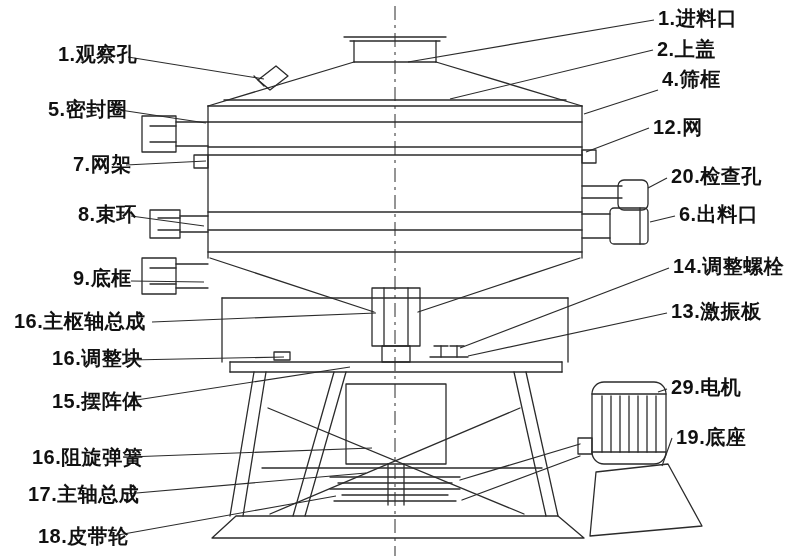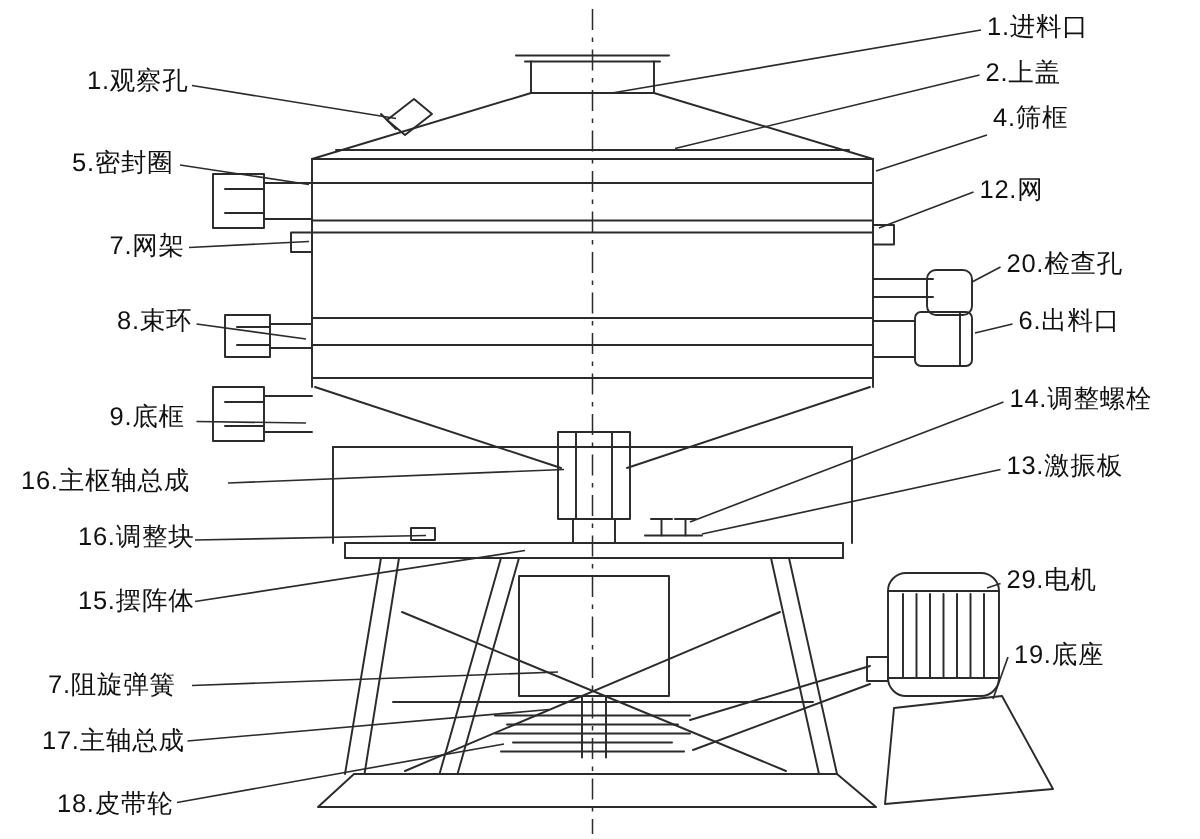--- a/index.html
+++ b/index.html
@@ -9,21 +9,21 @@
     background:var(--bg); overflow:hidden;
     font-family:"Liberation Sans","DejaVu Sans",sans-serif;
   }
   .stage svg { position:absolute; left:0; top:0; }
   .draw line, .draw rect, .draw polygon, .draw polyline {
     fill:none; stroke:var(--line); stroke-width:1.3; stroke-linecap:round; stroke-linejoin:round;
   }
   .leaders line { stroke:var(--line); stroke-width:1.1; }
   .centerline line { stroke:var(--line); stroke-width:1; stroke-dasharray:14 5 3 5; }
   .lbl {
-    position:absolute; font-size:17px; font-weight:400; color:var(--text);
+    position:absolute; font-size:20px; font-weight:700; color:var(--text);
     white-space:nowrap; letter-spacing:0.5px; line-height:20px;
   }
 </style>
 </head>
 <body>
 
 <div class="stage">
 
   <svg width="800" height="559" viewBox="0 0 800 559">
 
@@ -224,20 +224,20 @@
   <div class="lbl" style="left:679px;top:204px">6.出料口</div>
   <div class="lbl" style="left:73px;top:154px">7.网架</div>
   <div class="lbl" style="left:78px;top:204px">8.束环</div>
   <div class="lbl" style="left:73px;top:268px">9.底框</div>
   <div class="lbl" style="left:14px;top:311px">16.主枢轴总成</div>
   <div class="lbl" style="left:52px;top:348px">16.调整块</div>
   <div class="lbl" style="left:653px;top:117px">12.网</div>
   <div class="lbl" style="left:671px;top:301px">13.激振板</div>
   <div class="lbl" style="left:673px;top:256px">14.调整螺栓</div>
   <div class="lbl" style="left:52px;top:391px">15.摆阵体</div>
-  <div class="lbl" style="left:32px;top:447px">7.阻旋弹簧</div>
+  <div class="lbl" style="left:32px;top:447px">16.阻旋弹簧</div>
   <div class="lbl" style="left:28px;top:484px">17.主轴总成</div>
   <div class="lbl" style="left:38px;top:526px">18.皮带轮</div>
   <div class="lbl" style="left:676px;top:427px">19.底座</div>
   <div class="lbl" style="left:671px;top:166px">20.检查孔</div>
   <div class="lbl" style="left:671px;top:377px">29.电机</div>
 
 </div>
 
 </body></html>

